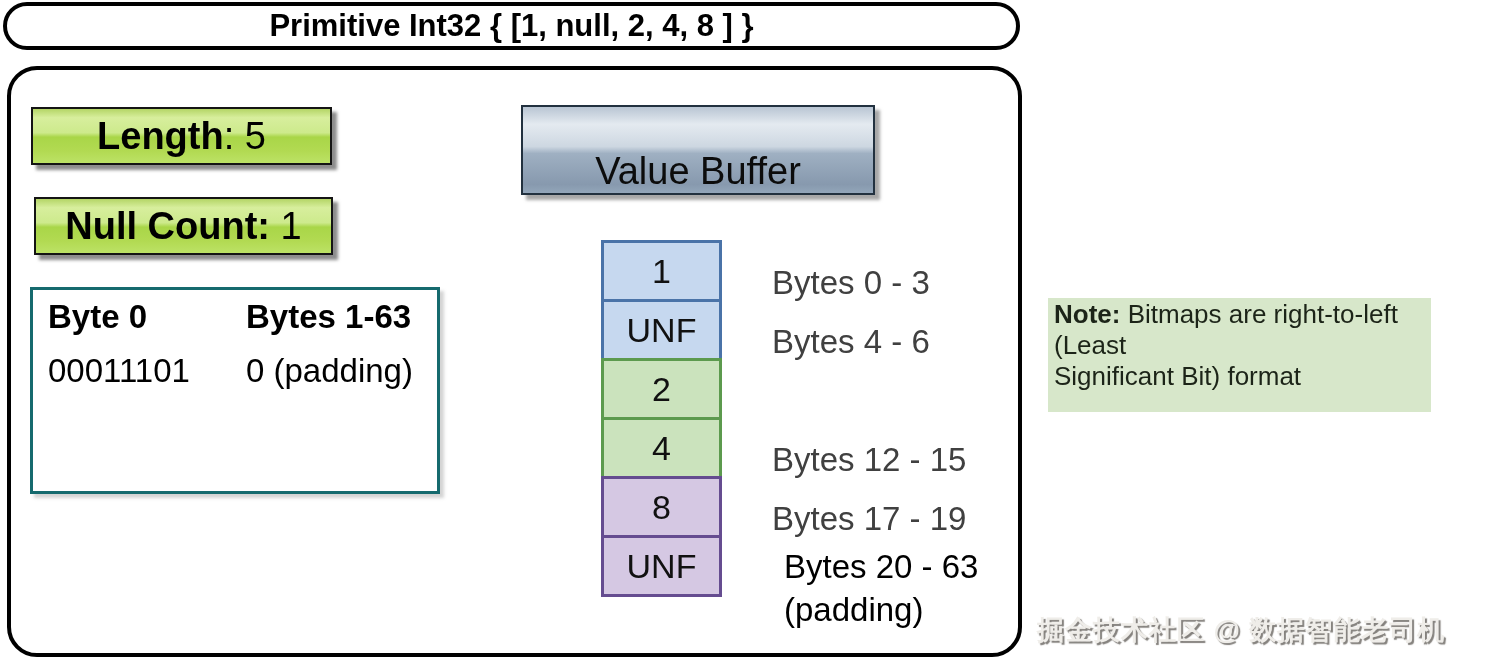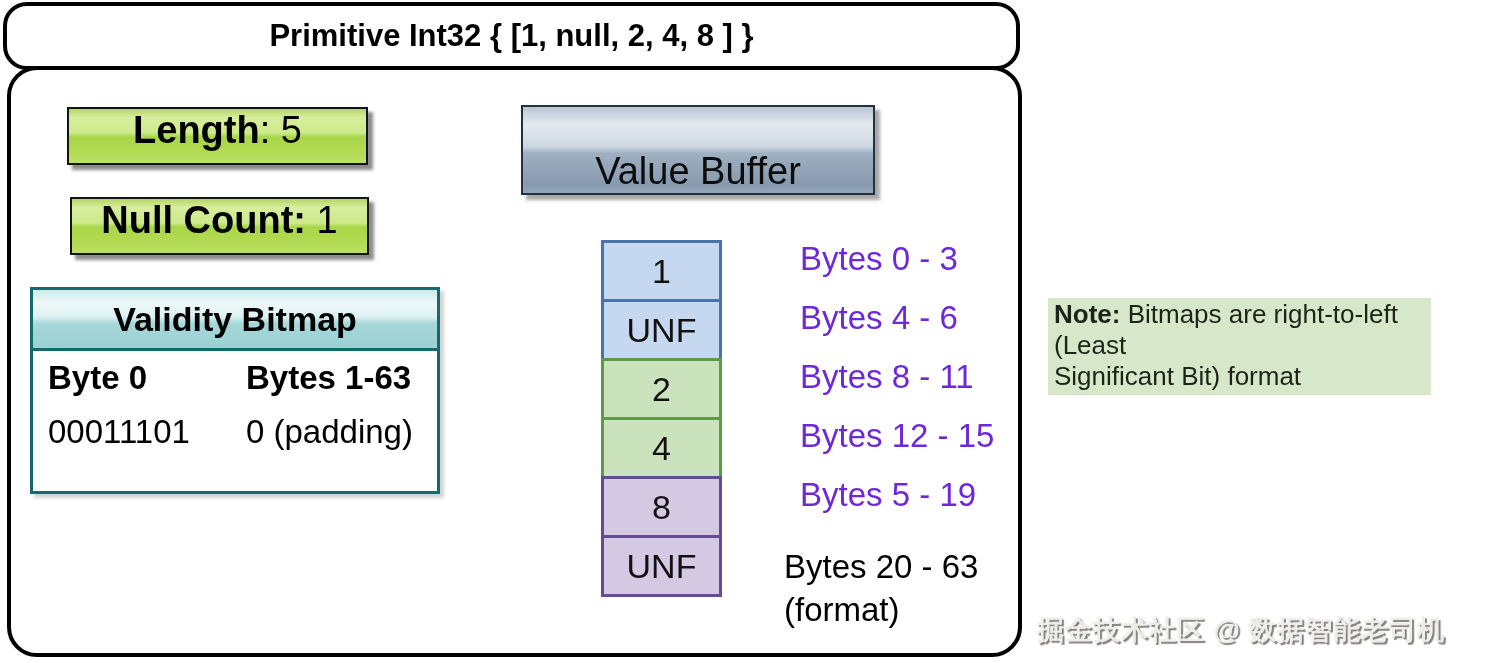--- a/index.html
+++ b/index.html
@@ -7,33 +7,33 @@
     position:relative;width:1500px;height:663px;overflow:hidden;
     font-family:"Liberation Sans",sans-serif;background:#ffffff;
   }
   
   .main-box{
     position:absolute;left:7px;top:66px;width:1015px;height:591px;
     border:4px solid #000;border-radius:30px;background:#fff;box-sizing:border-box;z-index:1;
   }
   
   .title-box{
-    position:absolute;left:3px;top:2px;width:1017px;height:68px;
+    position:absolute;left:3px;top:2px;width:1017px;height:48px;
     border:4px solid #000;border-radius:24px;background:#fff;box-sizing:border-box;z-index:2;
     display:flex;align-items:center;justify-content:center;
     font-size:31px;font-weight:bold;color:#000;
   }
   
   .badge{
     position:absolute;box-sizing:border-box;z-index:3;
     border:2px solid #141414;
     background:linear-gradient(180deg,#b4d566 0%,#d7ee9d 16%,#cdea8c 44%,#a9d648 52%,#b2da52 78%,#bce266 100%);
     box-shadow:5px 5px 3px rgba(80,80,80,0.65);
-    display:flex;justify-content:center;
-    font-size:38px;color:#000;white-space:pre;margin-left:36px;
+    display:flex;align-items:center;justify-content:center;
+    font-size:38px;color:#000;white-space:pre;
   }
   .badge .b{font-weight:bold;}
   .badge-length{left:31px;top:107px;width:301px;height:58px;}
   .badge-null{left:34px;top:197px;width:299px;height:58px;}
   
   .validity-box{
     position:absolute;left:30px;top:287px;width:410px;height:207px;box-sizing:border-box;
     border:3px solid #156a6e;background:#fff;z-index:3;
     box-shadow:4px 4px 3px rgba(160,160,160,0.45);
   }
@@ -60,31 +60,31 @@
   .vcell{
     position:absolute;left:601px;width:121px;height:62px;box-sizing:border-box;z-index:3;
     display:flex;align-items:center;justify-content:center;
     font-size:34px;color:#111;
   }
   .c-blue{background:#c6d8ef;border:3px solid #4a73a8;}
   .c-green{background:#cbe3bd;border:3px solid #5c9a4e;}
   .c-purple{background:#d5c8e3;border:3px solid #654c90;}
   .vrange{
     position:absolute;left:772px;height:62px;z-index:3;
-    display:flex;align-items:flex-start;
-    font-size:33px;color:#6d28d9;white-space:nowrap;margin-left:28px;
+    display:flex;align-items:flex-end;
+    font-size:33px;color:#404040;white-space:nowrap;
   }
   .vrange-multi{
     position:absolute;left:784px;top:545px;z-index:3;
     font-size:33px;line-height:43px;color:#000;white-space:nowrap;
   }
   
   .note{
     position:absolute;left:1048px;top:298px;width:383px;box-sizing:border-box;z-index:3;
-    background:#d7e7ca;padding:1px 8px 3px 6px;
+    background:#d7e7ca;padding:1px 8px 20px 6px;
     font-size:26px;line-height:31px;color:#1c2418;
   }
   .note .b{font-weight:bold;}
   
   .watermark{
     position:absolute;left:1037px;top:612px;width:390px;z-index:3;
     text-align:left;font-size:27px;font-weight:bold;letter-spacing:1px;
     color:#efede9;
     text-shadow:2px 2px 1px rgba(125,122,118,0.95),-1px -1px 0 #ffffff;
     white-space:nowrap;
@@ -103,23 +103,20 @@
 
   <div class="badge badge-length">
     <span class="b">Length</span><span>: 5</span>
   </div>
 
   <div class="badge badge-null">
     <span class="b">Null Count:</span><span> 1</span>
   </div>
 
   <div class="validity-box">
-    <div class="validity-header">
-      <span>Validity Bitmap</span>
-    </div>
     <div class="validity-body">
       <div class="vrow head">
         <span>Byte 0</span>
         <span>Bytes 1-63</span>
       </div>
       <div class="vrow vals">
         <span>00011101</span>
         <span>0 (padding)</span>
       </div>
     </div>
@@ -147,32 +144,29 @@
   <div class="vcell c-purple" style="top:535px">
       <span>UNF</span>
     </div>
 
   <div class="vrange" style="top:240px">
       <span>Bytes 0 - 3</span>
     </div>
   <div class="vrange" style="top:299px">
       <span>Bytes 4 - 6</span>
     </div>
-  <div class="vrange" style="top:358px">
-      <span>Bytes 8 - 11</span>
-    </div>
   <div class="vrange" style="top:417px">
       <span>Bytes 12 - 15</span>
     </div>
   <div class="vrange" style="top:476px">
-      <span>Bytes 5 - 19</span>
+      <span>Bytes 17 - 19</span>
     </div>
   <div class="vrange-multi">
     <div>Bytes 20 - 63</div>
-    <div>(format)</div>
+    <div>(padding)</div>
   </div>
 
   <div class="note">
     <div><span class="b">Note:</span><span> Bitmaps are right-to-left (Least</span></div>
     <div>Significant Bit) format</div>
   </div>
 
   <div class="watermark">掘金技术社区 @ 数据智能老司机</div>
 
 </div>

